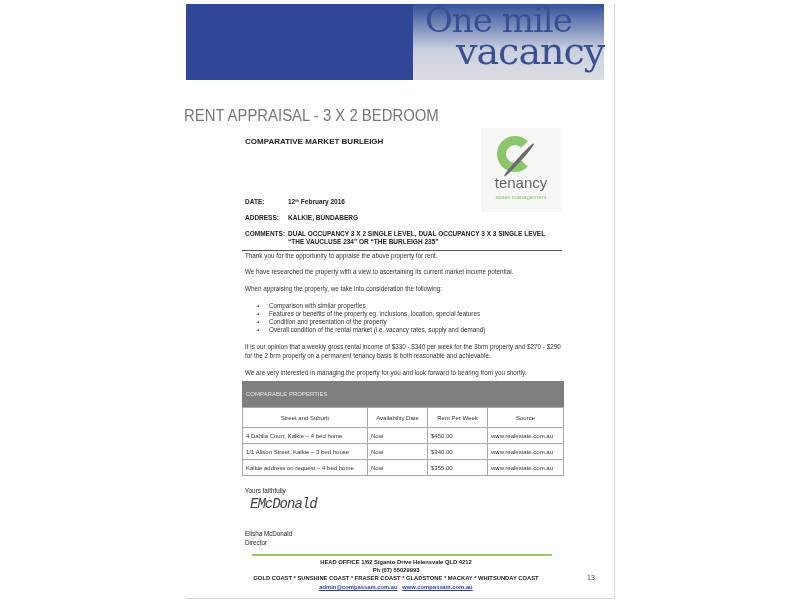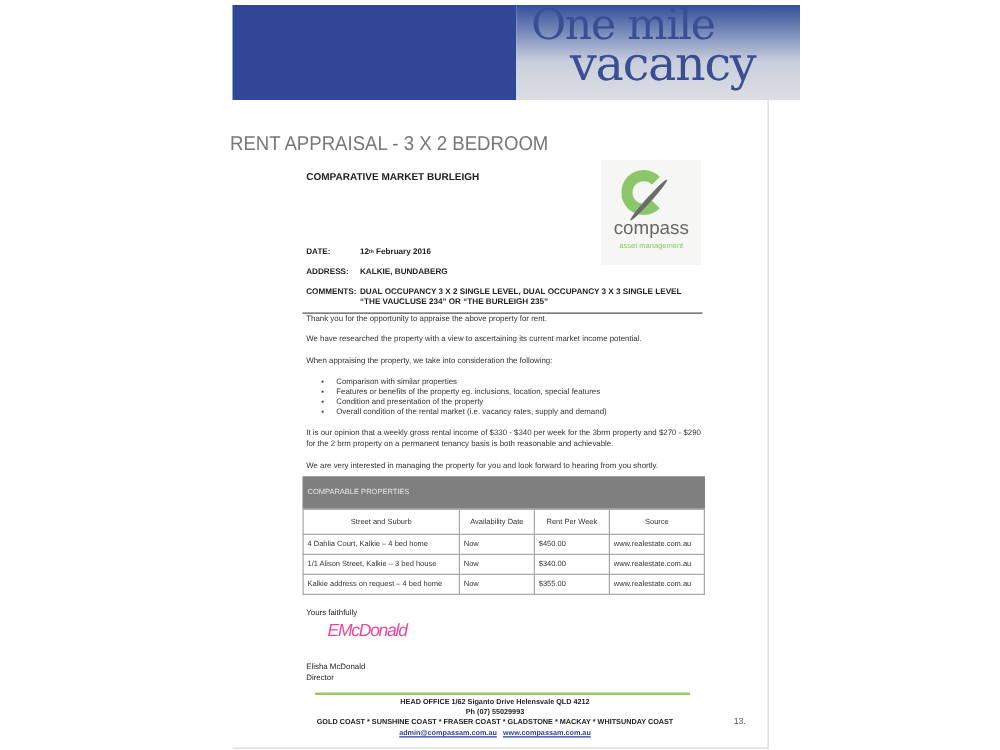--- a/index.html
+++ b/index.html
@@ -11,21 +11,21 @@
     position:absolute; left:186px; top:4px; width:428px; height:594px;
     background:#fff; border-right:1px solid #d8d8d8; border-bottom:1px solid #d8d8d8;
   }
   .banner {
     position:absolute; left:0; top:0; width:428px; height:76px;
   }
   .banner-blue {
     position:absolute; left:0; top:0; width:227px; height:76px; background:#2f4796;
   }
   .banner-logo {
-    position:absolute; left:227px; top:0; width:227px; height:76px;
+    position:absolute; left:227px; top:0; width:191px; height:76px;
     background:linear-gradient(to bottom, #34509a 0%, #7b8dbb 30%, #c9cfdd 60%, #dcdee2 100%);
   }
   .brand-line1, .brand-line2 {
     position:absolute; font-family:"DejaVu Serif", serif; color:#3a4f93; letter-spacing:-1px;
   }
   .brand-line1 { left:12px; top:-4px; font-size:34px; }
   .brand-line2 { left:43px; top:25px; font-size:38px; }
 
   .title {
     position:absolute; left:-2px; top:103px; font-size:16px; color:#777; letter-spacing:0px;
@@ -70,22 +70,22 @@
   }
   .table-head span { position:absolute; left:4px; top:10px; font-size:6px; color:#e8e8e8; }
   .grid { position:absolute; left:56px; top:403px; width:322px; border-collapse:collapse; }
   .grid td {
     border:1px solid #aaa; font-size:6px; color:#333; padding:0 3px; height:15px;
   }
   .grid tr.hdr td { height:19px; text-align:center; }
 
   .closing { position:absolute; left:59px; font-size:6.3px; color:#222; }
   .signature {
-    position:absolute; left:76px; top:492px; font-family:Liberation Sans, sans-serif; font-style:italic;
-    font-size:14px; color:#ec4899; letter-spacing:-1px;
+    position:absolute; left:64px; top:492px; font-family:Liberation Mono, monospace; font-style:italic;
+    font-size:14px; color:#404040; letter-spacing:-1px;
   }
   .footer-rule { position:absolute; left:66px; top:550px; width:300px; height:2px; background:#9ac96b; }
   .footer-line {
     position:absolute; left:40px; width:340px; text-align:center; font-size:5.8px; font-weight:bold; color:#222;
   }
   .footer-links { color:#2a3fa0; text-decoration:underline; }
   .page-num { position:absolute; left:401px; top:570px; font-size:7px; color:#555; }
 </style>
 </head>
 <body>
@@ -99,21 +99,21 @@
       <div class="brand-line2">vacancy</div>
     </div>
   </div>
 
   <div class="title">RENT APPRAISAL - 3 X 2 BEDROOM</div>
   <div class="subtitle">COMPARATIVE MARKET BURLEIGH</div>
 
   <div class="logo-box">
     <div class="logo-c"></div>
     <div class="logo-needle"></div>
-    <div class="logo-word">compass</div>
+    <div class="logo-word">tenancy</div>
     <div class="logo-sub">asset management</div>
   </div>
 
   <div class="field-label" style="top:194px">DATE:</div>
   <div class="field-value" style="top:194px"><span>12</span><span class="sup">th</span><span> February 2016</span></div>
 
   <div class="field-label" style="top:210px">ADDRESS:</div>
   <div class="field-value" style="top:210px">KALKIE, BUNDABERG</div>
 
   <div class="field-label" style="top:226px">COMMENTS:</div>

